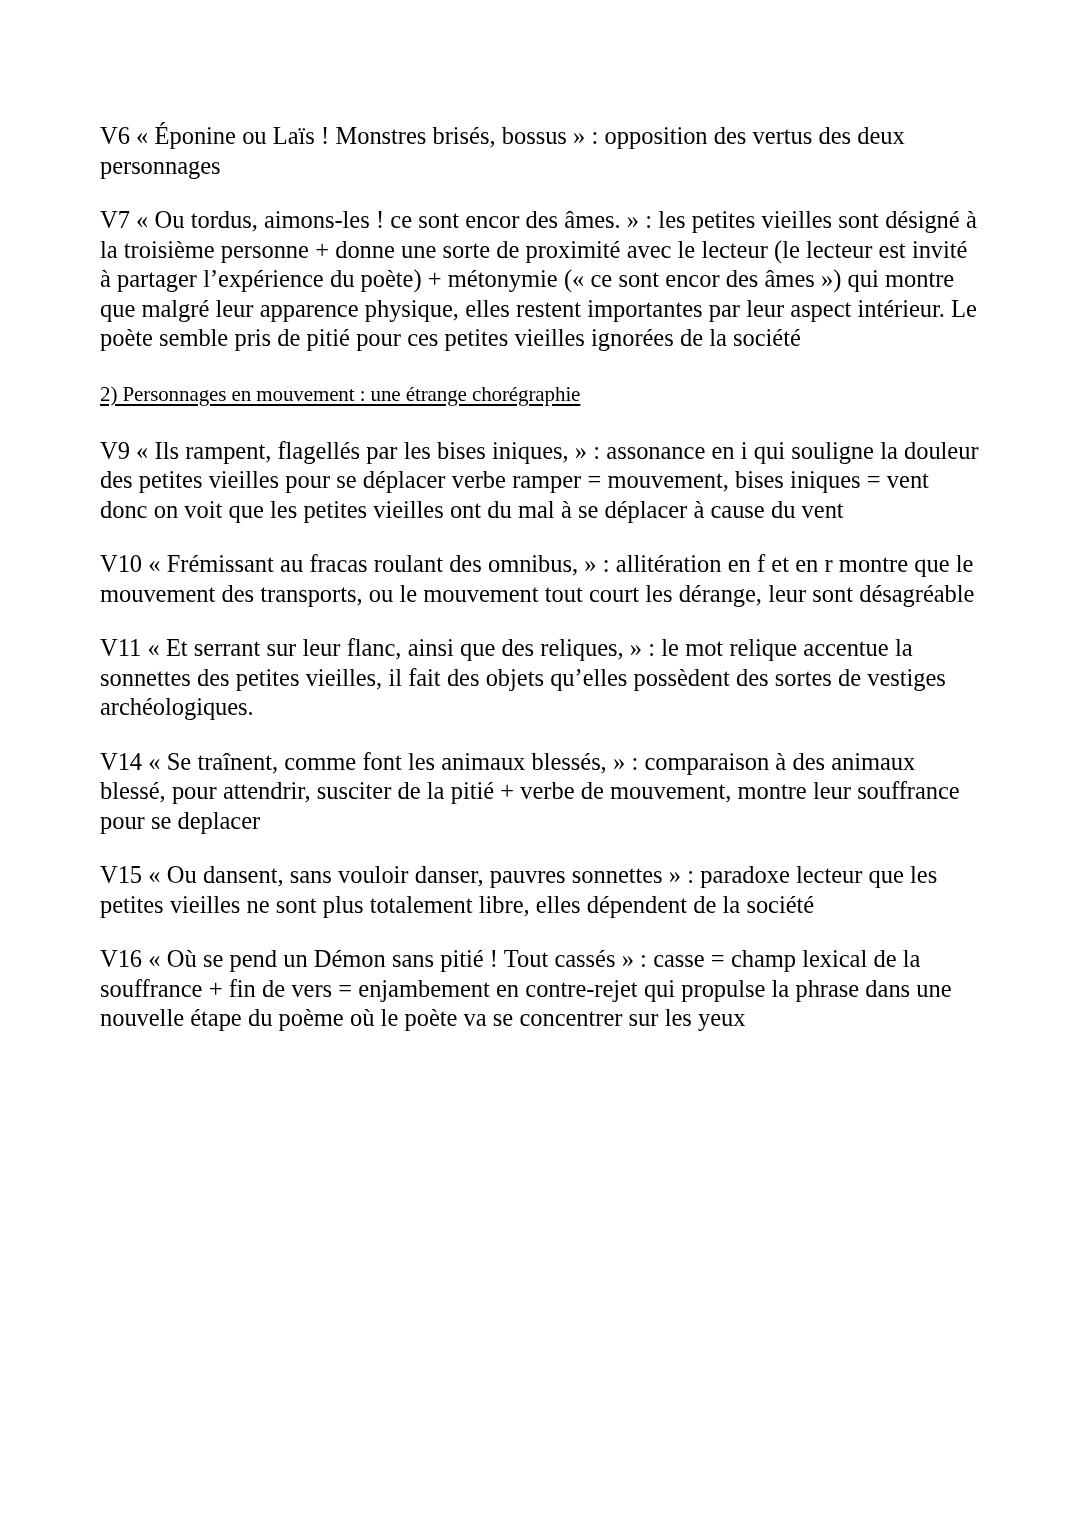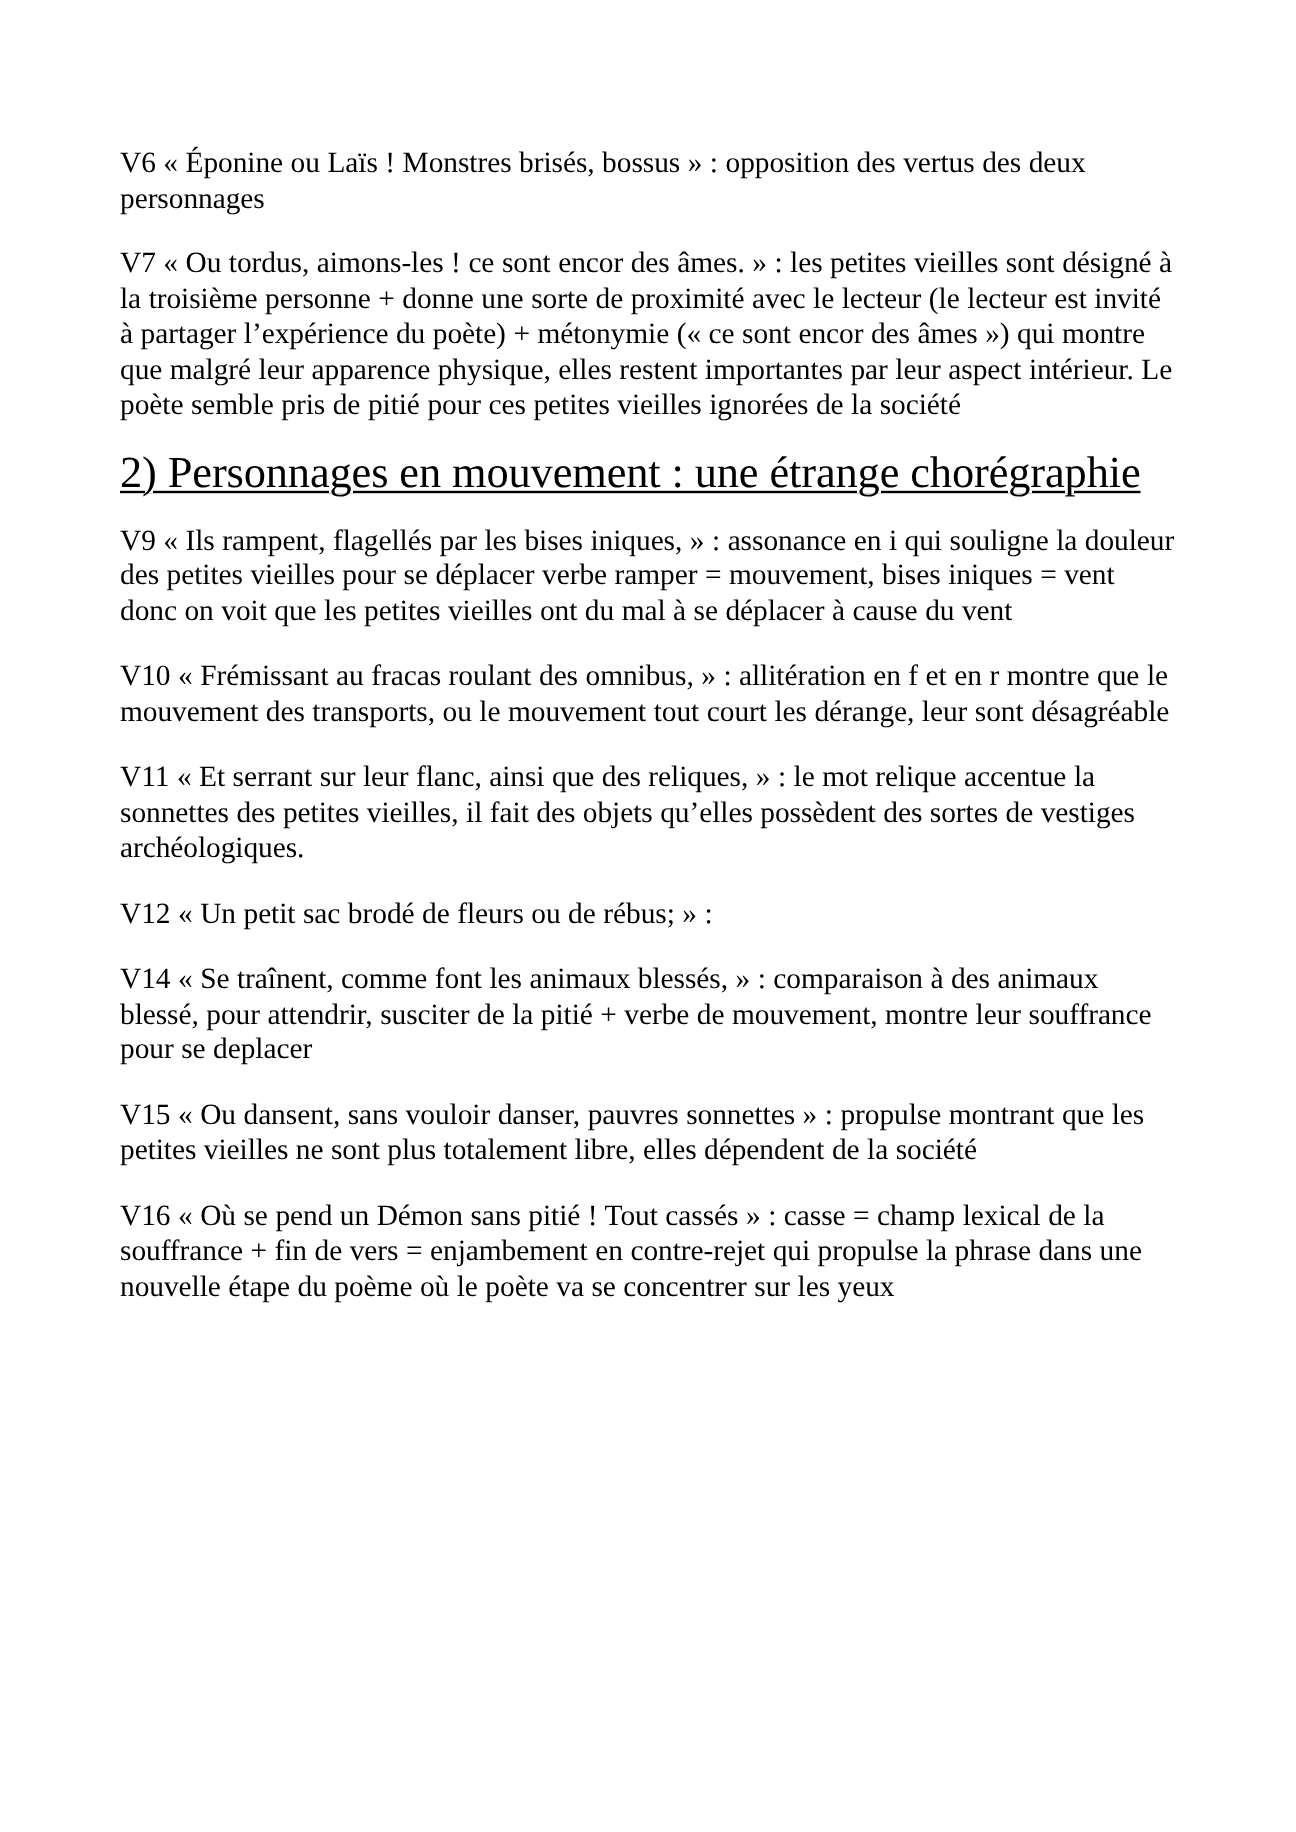--- a/index.html
+++ b/index.html
@@ -34,21 +34,21 @@
     text-align: left;
     letter-spacing: -0.05px;
     word-spacing: 0.2px;
   }
   .para:last-child {
     margin-bottom: 0;
   }
   
   .heading {
     margin: 0 0 25px 0;
-    font-size: 37px;
+    font-size: 21px;
     line-height: 33px;
     font-weight: 400;
     text-decoration: underline;
     text-underline-offset: 3px;
     text-decoration-thickness: 1.5px;
     letter-spacing: -0.1px;
   }
   .heading.heading-top {
     margin-top: 9px;
   }
@@ -69,24 +69,23 @@
 
 
     <h2 class="heading heading-top">2) Personnages en mouvement : une étrange chorégraphie</h2>
 
     <p class="para">V9 « Ils rampent, flagellés par les bises iniques, » : assonance en i qui souligne la douleur des petites vieilles pour se déplacer verbe ramper = mouvement, bises iniques = vent donc on voit que les petites vieilles ont du mal à se déplacer à cause du vent</p>
 
     <p class="para">V10 « Frémissant au fracas roulant des omnibus, »  : allitération en f et en r montre que le mouvement des transports, ou le mouvement tout court les dérange, leur sont désagréable</p>
 
     <p class="para">V11 « Et serrant sur leur flanc, ainsi que des reliques, »  : le mot relique accentue la sonnettes des petites vieilles, il fait des objets qu’elles possèdent des sortes de vestiges archéologiques.</p>
 
-    <p class="para">V12 « Un petit sac brodé de fleurs ou de rébus; » :</p>
 
 
     <p class="para">V14 « Se traînent, comme font les animaux blessés, »  : comparaison à des animaux blessé, pour attendrir, susciter de la pitié + verbe de mouvement, montre leur souffrance pour se deplacer</p>
 
-    <p class="para">V15 « Ou dansent, sans vouloir danser, pauvres sonnettes »  : propulse montrant que les petites vieilles ne sont plus totalement libre, elles dépendent de la société</p>
+    <p class="para">V15 « Ou dansent, sans vouloir danser, pauvres sonnettes »  : paradoxe lecteur que les petites vieilles ne sont plus totalement libre, elles dépendent de la société</p>
 
     <p class="para">V16 « Où se pend un Démon sans pitié ! Tout cassés »  : casse = champ lexical de la souffrance + fin de vers = enjambement en contre-rejet qui propulse la phrase dans une nouvelle étape du poème où le poète va se concentrer sur les yeux</p>
 
 
   </div>
 </div>
 
 </body></html>

